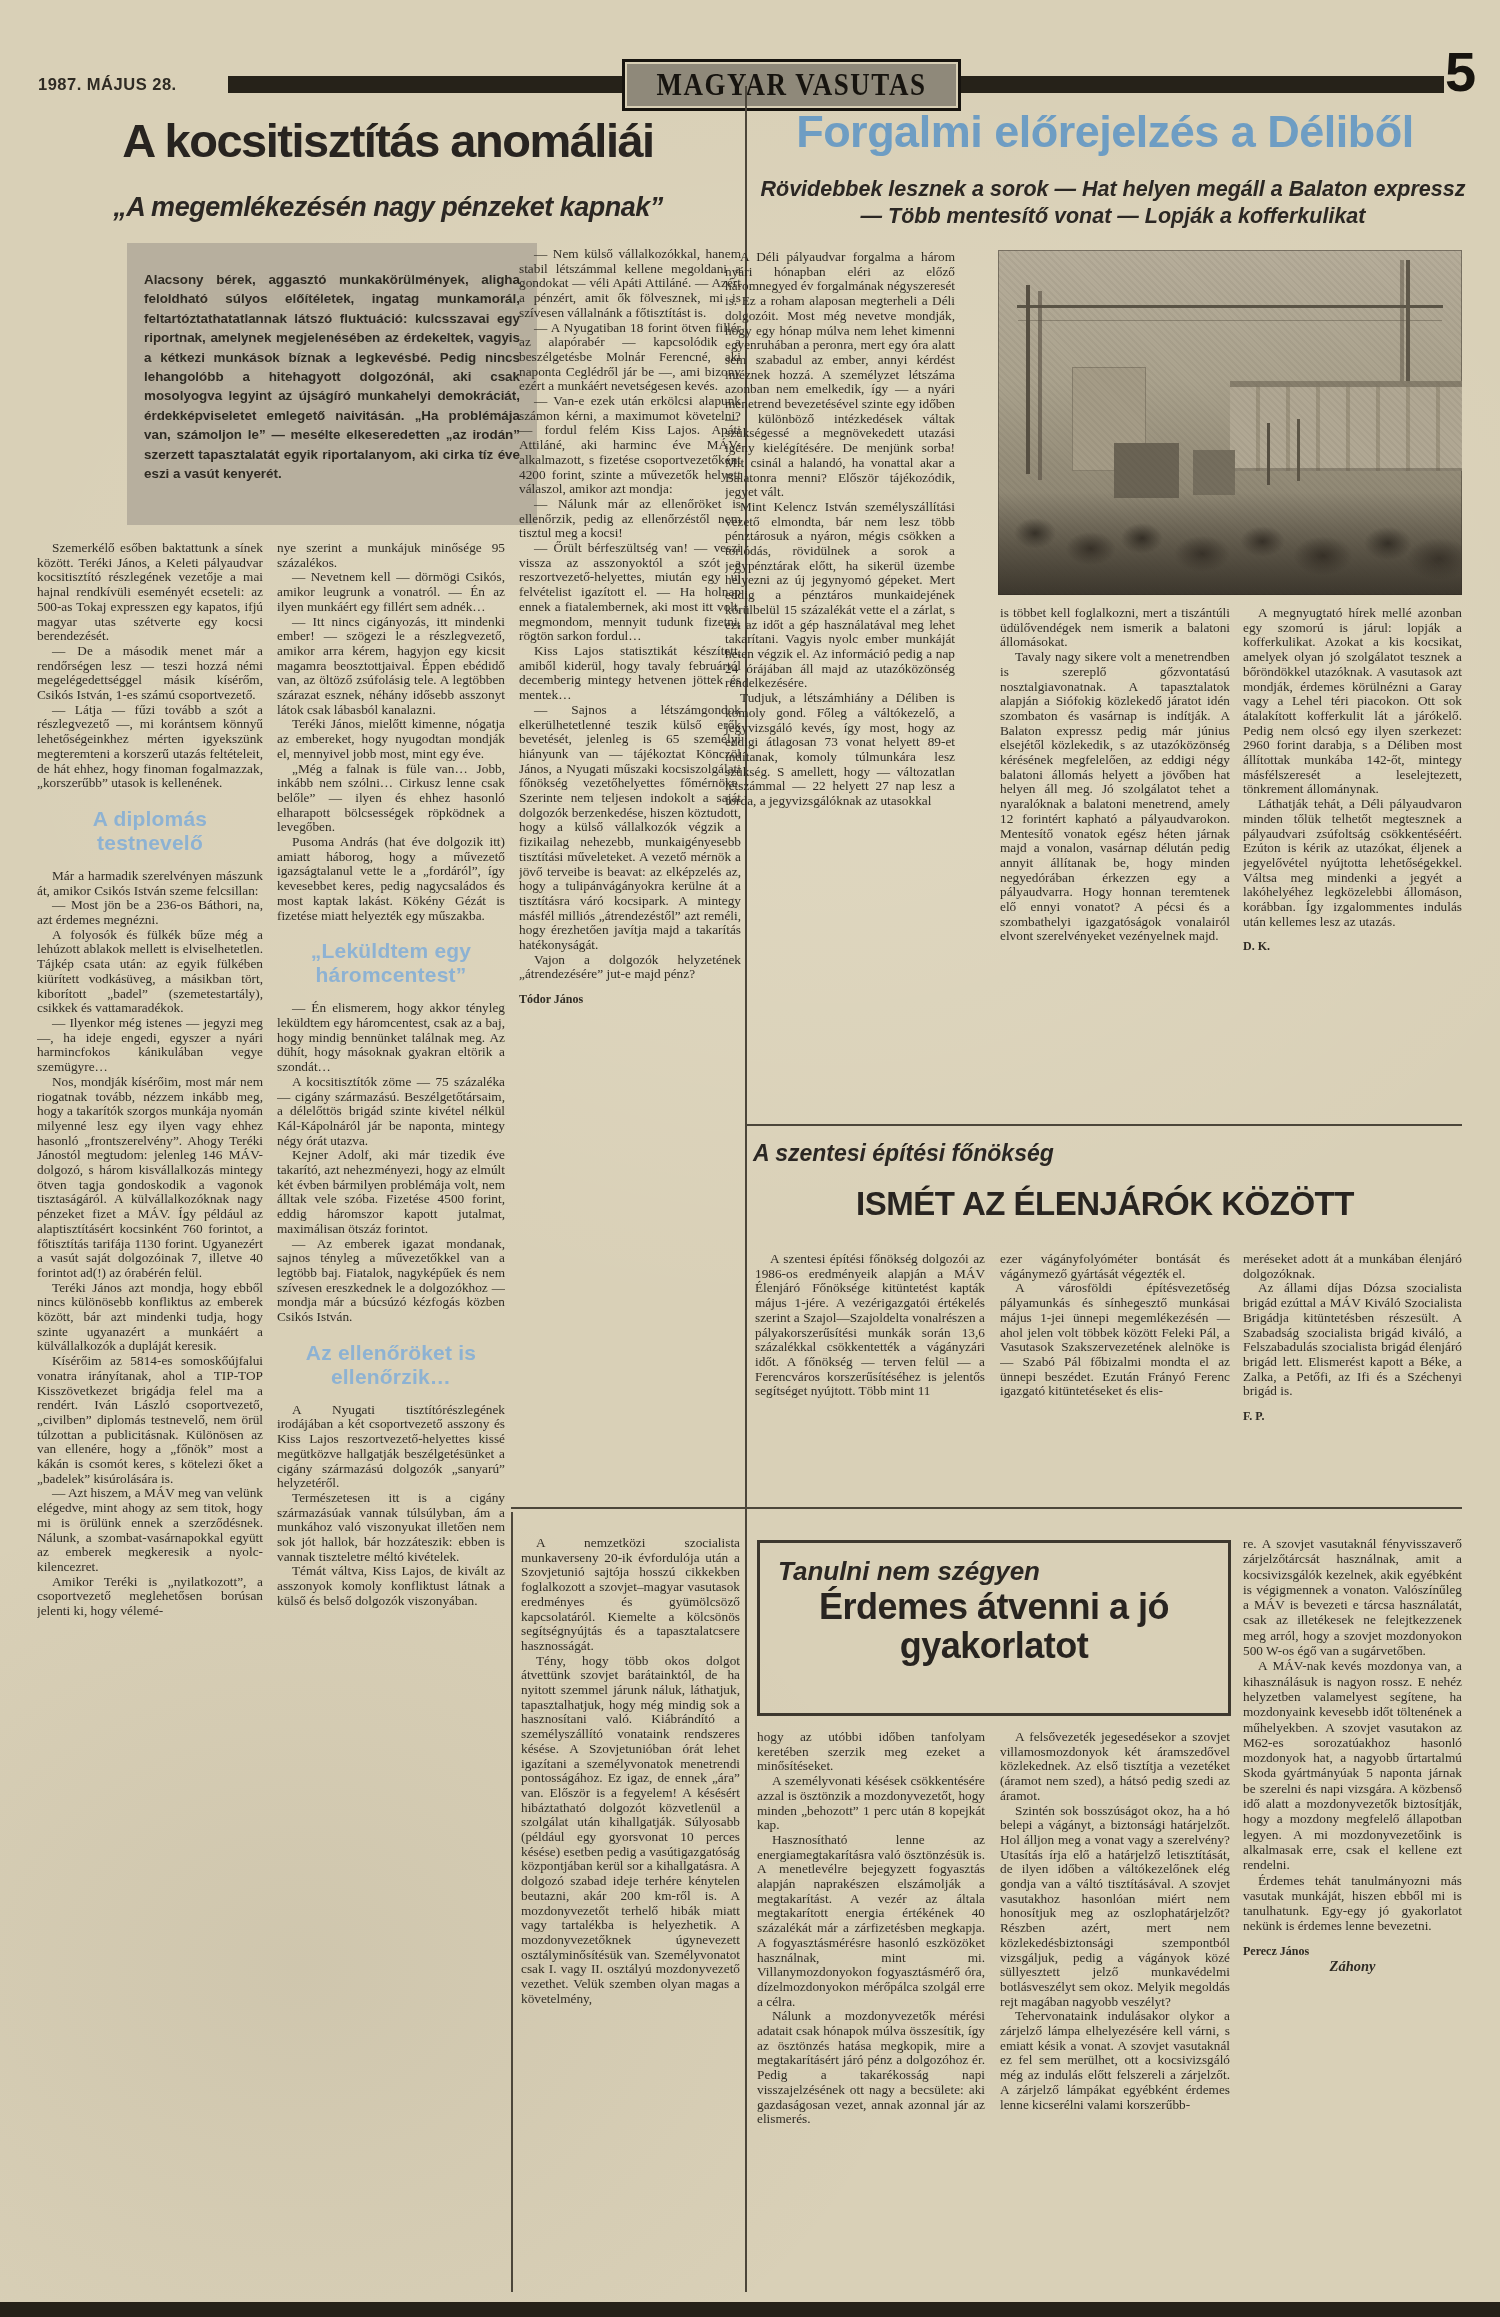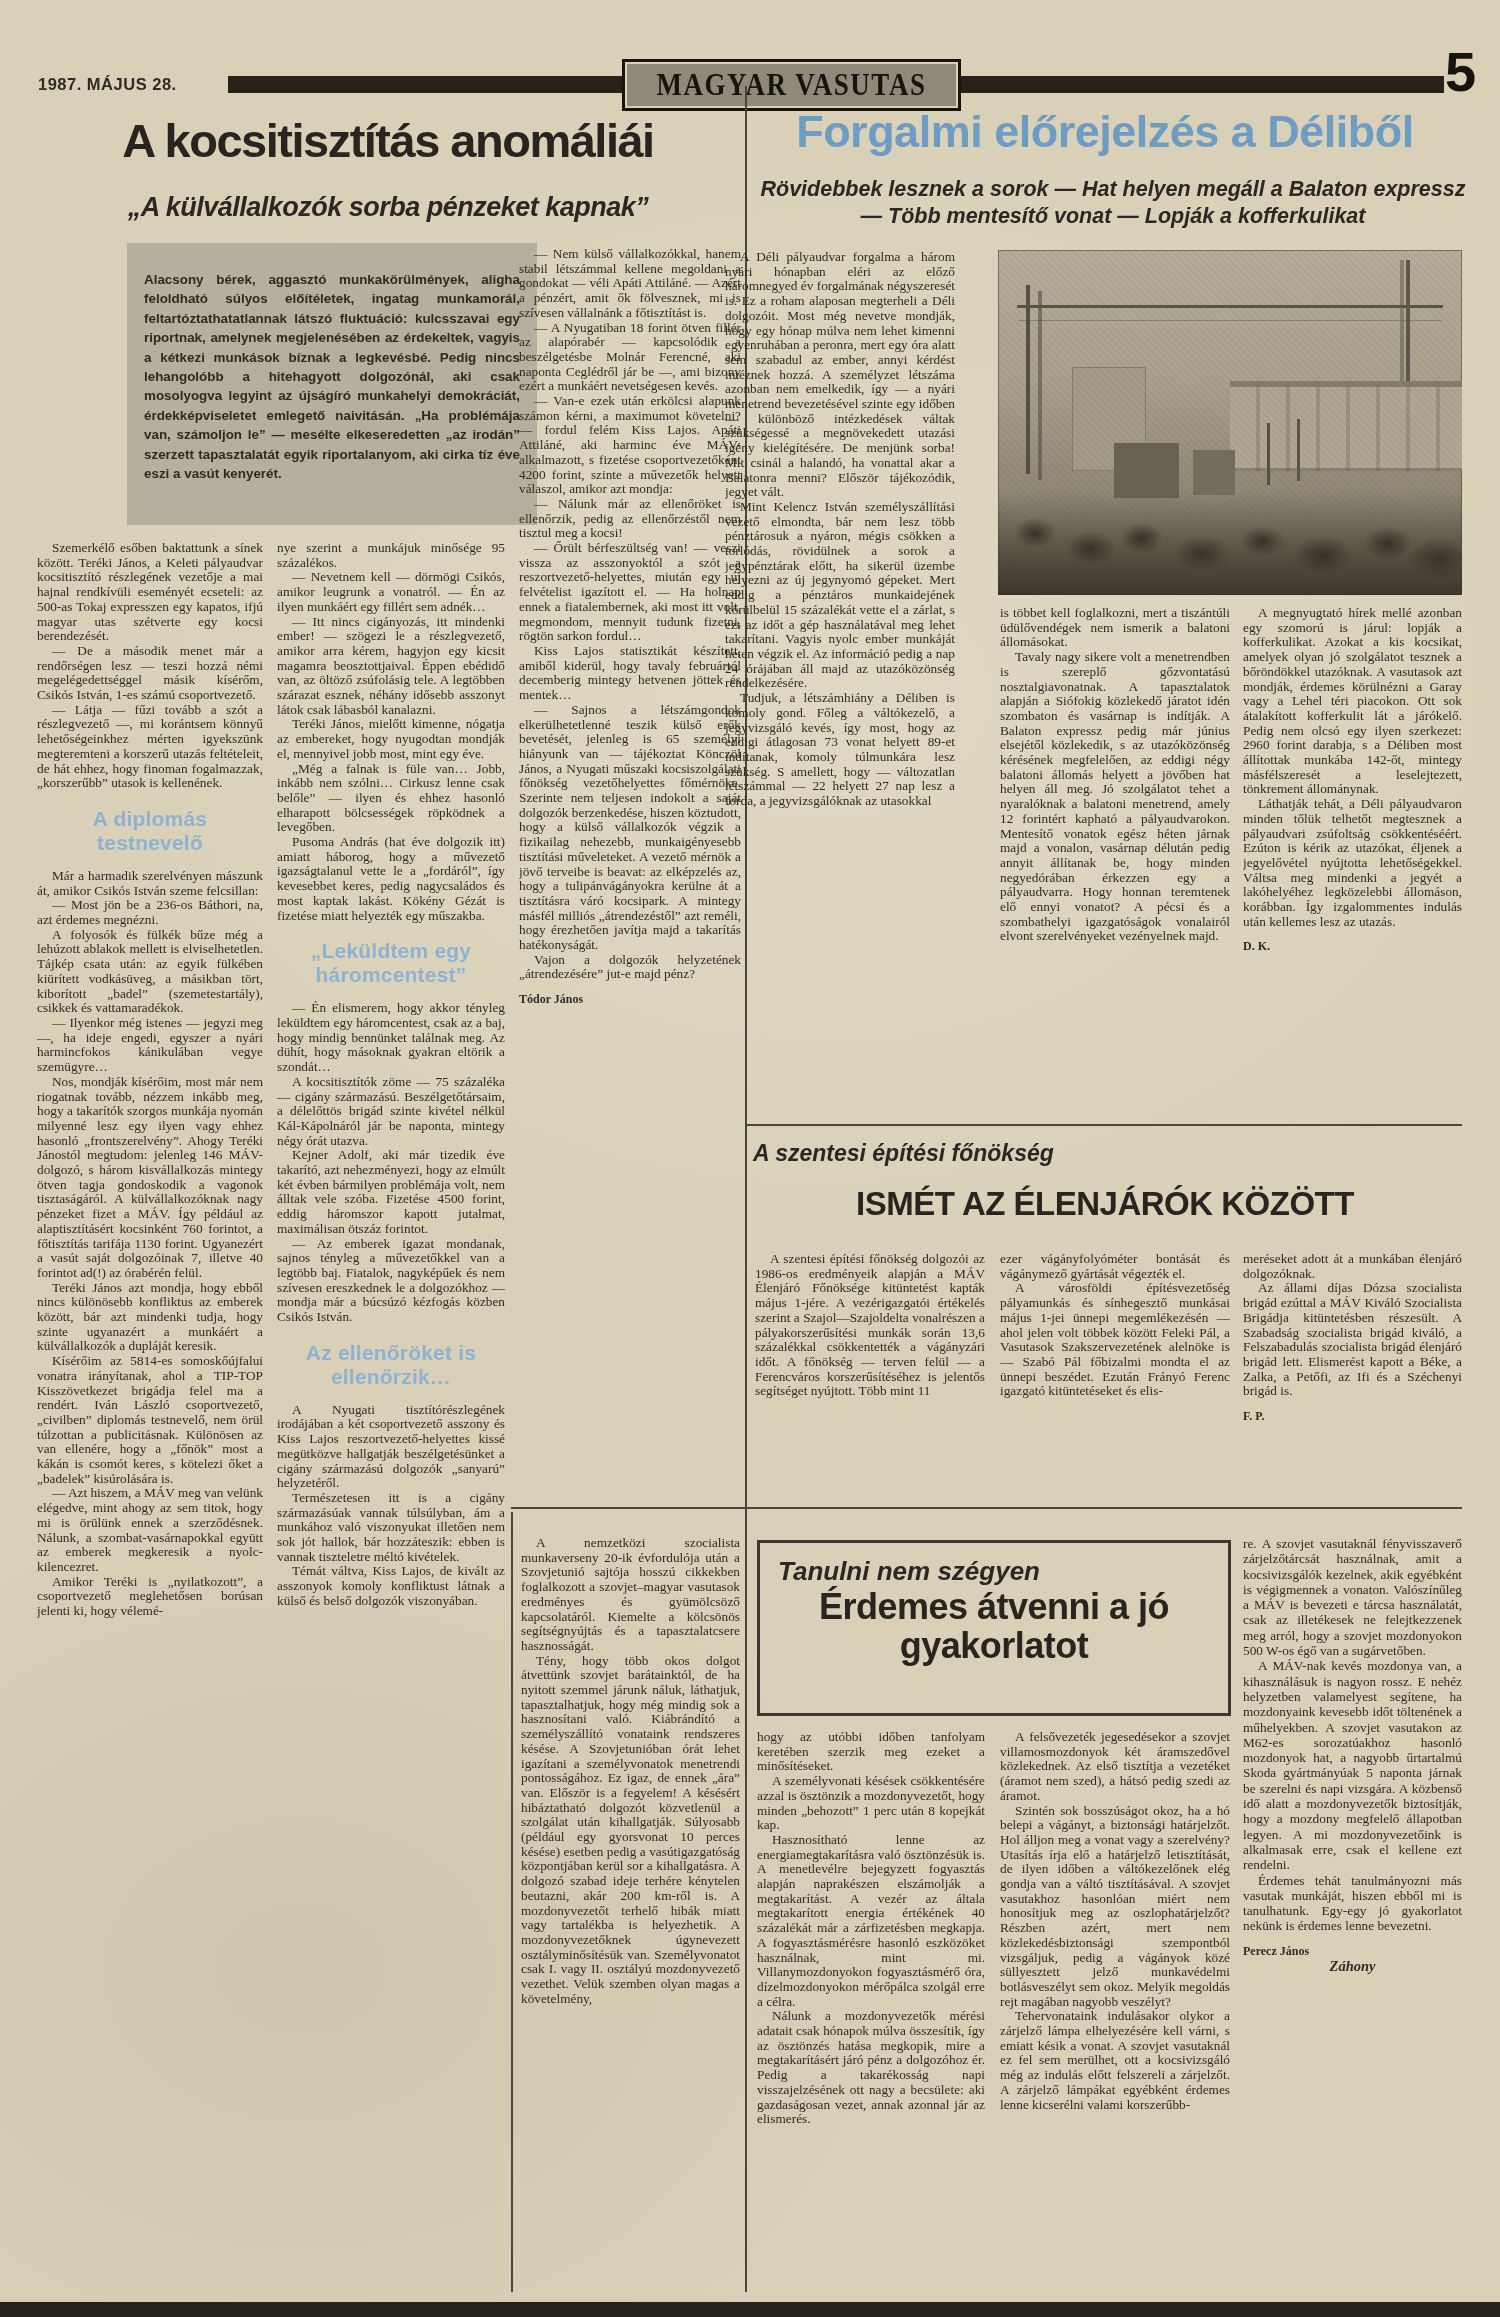--- a/index.html
+++ b/index.html
@@ -94,21 +94,21 @@
     <span>MAGYAR VASUTAS</span>
   </div>
   <div class="pagenum">5</div>
 
   <div class="vrule" style="left:745px;top:86px;height:2206px;"></div>
   <div class="vrule" style="left:511px;top:1512px;height:780px;"></div>
   <div class="hrule" style="left:746px;top:1124px;width:716px;"></div>
   <div class="hrule" style="left:511px;top:1507px;width:951px;"></div>
 
   <div class="l-headline">A kocsitisztítás anomáliái</div>
-  <div class="l-subhead">„A külvállalkozók sorba pénzeket kapnak”</div>
+  <div class="l-subhead">„A megemlékezésén nagy pénzeket kapnak”</div>
   <div class="leadbox">Alacsony bérek, aggasztó munkakörülmények, aligha feloldható súlyos előítéletek, ingatag munkamorál, feltartóztathatatlannak látszó fluktuáció: kulcsszavai egy riportnak, amelynek megjelenésében az érdekeltek, vagyis a kétkezi munkások bíznak a legkevésbé. Pedig nincs lehangolóbb a hitehagyott dolgozónál, aki csak mosolyogva legyint az újságíró munkahelyi demokráciát, érdekképviseletet emlegető naivitásán. „Ha problémája van, számoljon le” — mesélte elkeseredetten „az irodán” szerzett tapasztalatát egyik riportalanyom, aki cirka tíz éve eszi a vasút kenyerét.</div>
   <div class="col" style="left:37px;top:541px;width:226px;height:1748px;">
       <div class="seg seg-p">Szemerkélő esőben baktattunk a sínek között. Teréki János, a Keleti pályaudvar kocsitisztító részlegének vezetője a mai hajnal rendkívüli eseményét ecseteli: az 500-as Tokaj expresszen egy kapatos, ifjú magyar utas szétverte egy kocsi berendezését.</div>
       <div class="seg seg-p">— De a második menet már a rendőrségen lesz — teszi hozzá némi megelégedettséggel másik kísérőm, Csikós István, 1-es számú csoportvezető.</div>
       <div class="seg seg-p">— Látja — fűzi tovább a szót a részlegvezető —, mi korántsem könnyű lehetőségeinkhez mérten igyekszünk megteremteni a korszerű utazás feltételeit, de hát ehhez, hogy finoman fogalmazzak, „korszerűbb” utasok is kellenének.</div>
       <div class="seg seg-x">A diplomás testnevelő</div>
       <div class="seg seg-p">Már a harmadik szerelvényen mászunk át, amikor Csikós István szeme felcsillan:</div>
       <div class="seg seg-p">— Most jön be a 236-os Báthori, na, azt érdemes megnézni.</div>
       <div class="seg seg-p">A folyosók és fülkék bűze még a lehúzott ablakok mellett is elviselhetetlen. Tájkép csata után: az egyik fülkében kiürített vodkásüveg, a másikban tört, kiborított „badel” (szemetestartály), csikkek és vattamaradékok.</div>
       <div class="seg seg-p">— Ilyenkor még istenes — jegyzi meg —, ha ideje engedi, egyszer a nyári harmincfokos kánikulában vegye szemügyre…</div>

